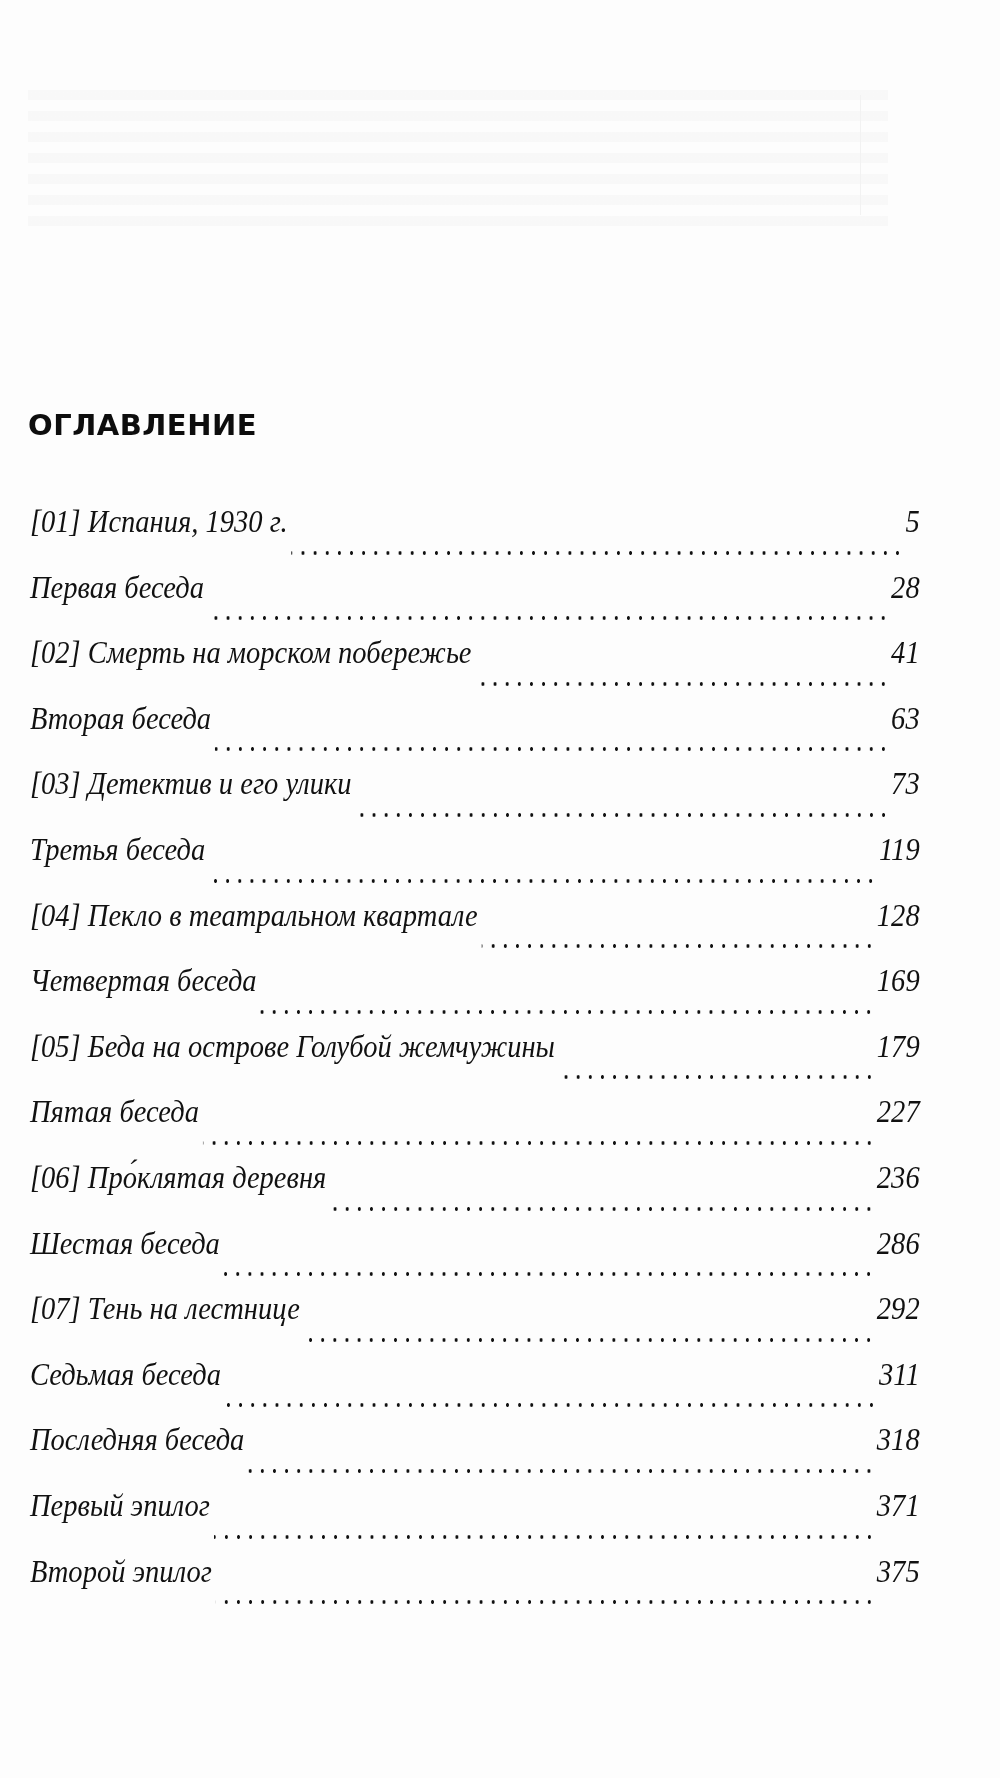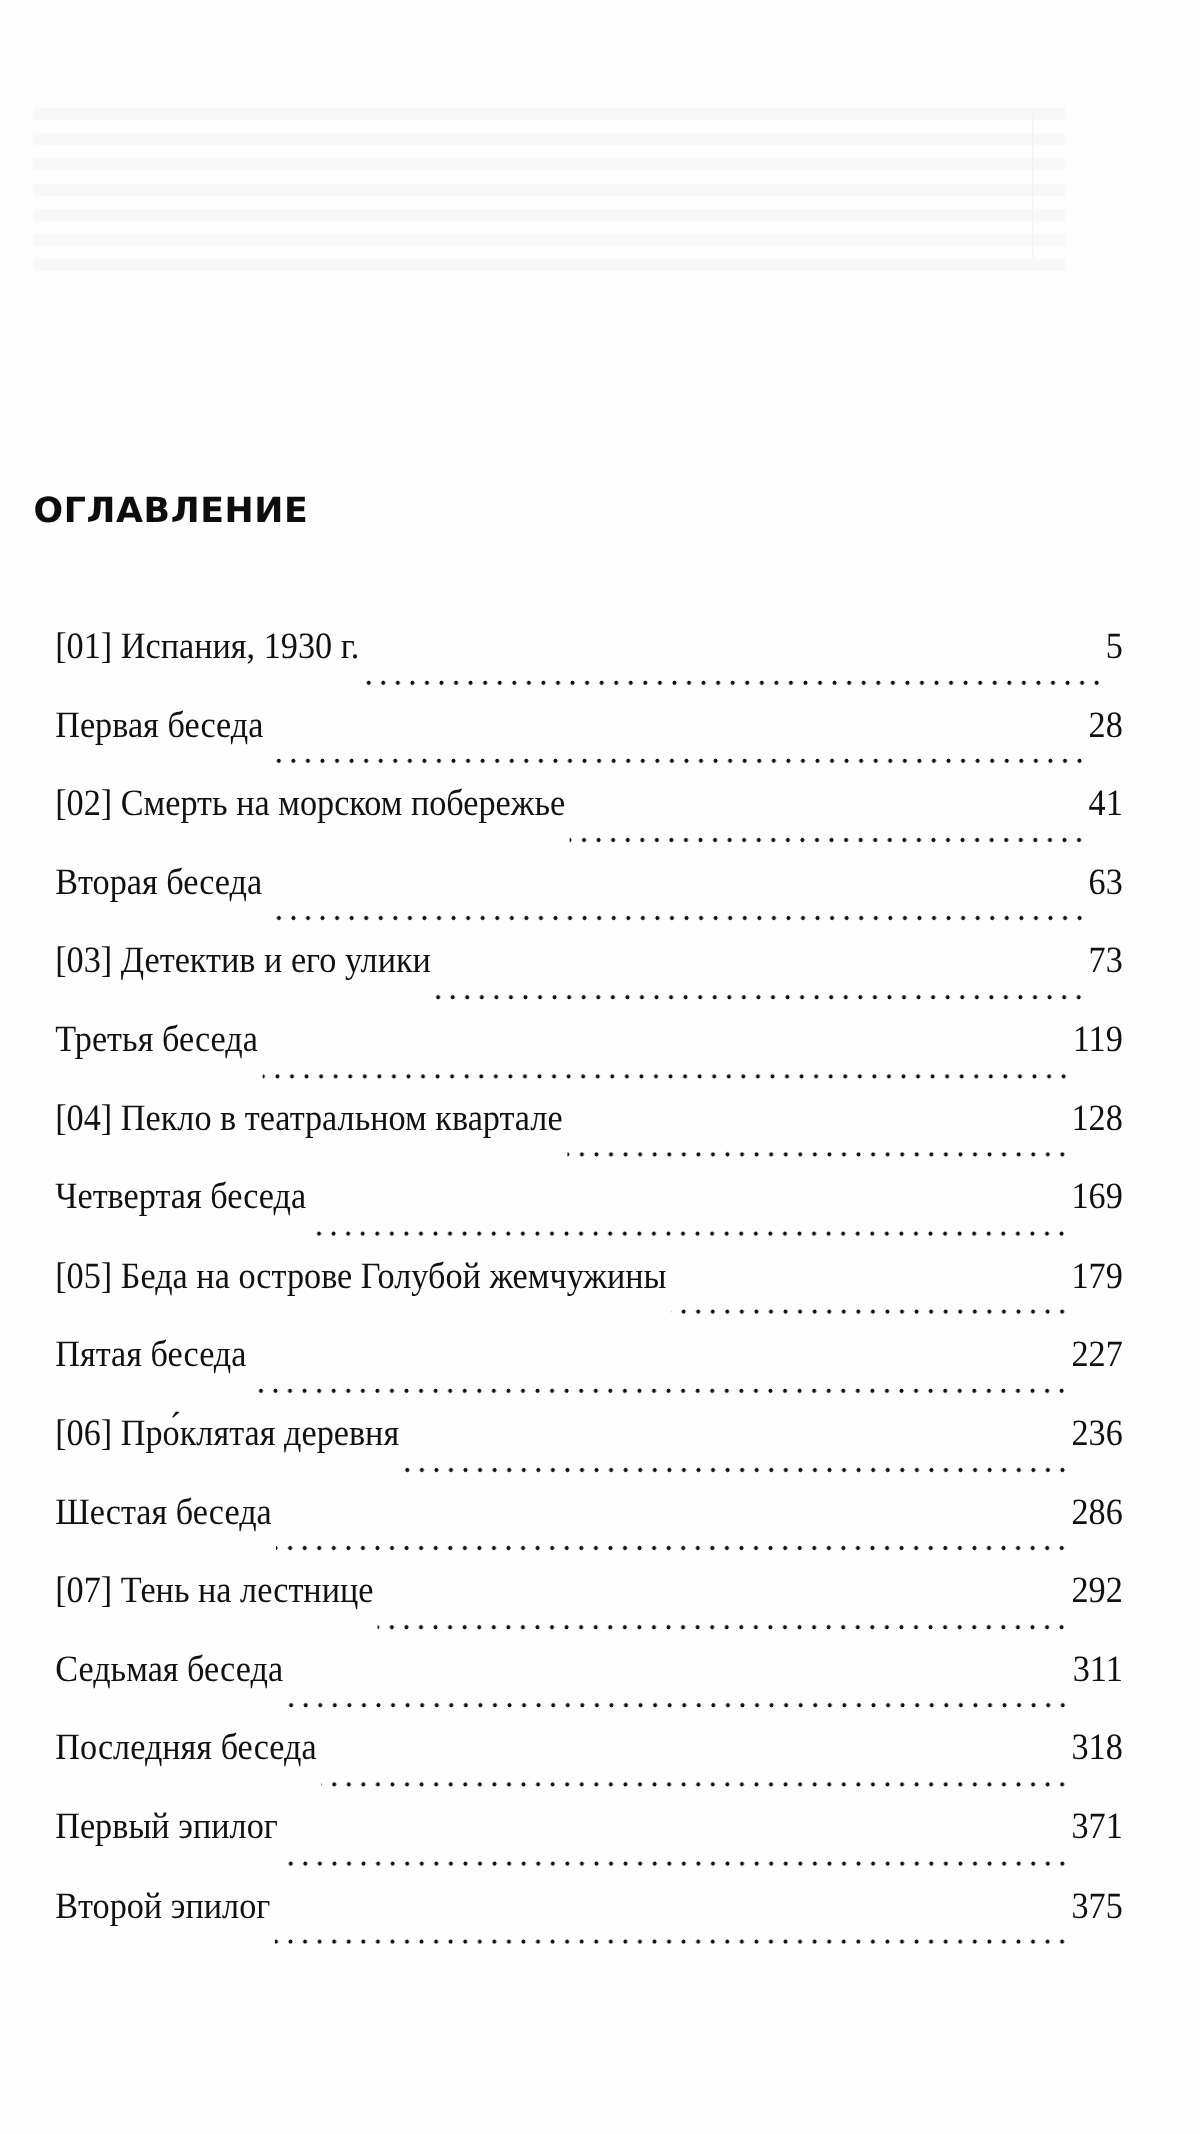--- a/index.html
+++ b/index.html
@@ -47,23 +47,24 @@
       font-weight: bold;
       font-size: 29px;
       letter-spacing: 0.5px;
       color: #0d0d0d;
     }
     .toc-list {
       position: absolute;
       left: 30px;
       top: 502px;
       width: 890px;
-      margin: 16px;
+      margin: 0;
       padding: 0;
       list-style: none;
+      font-style: italic;
     }
     .toc-item {
       display: flex;
       align-items: baseline;
       height: 65.6px;
       font-size: 31px;
       line-height: 40px;
       transform: scaleX(0.92);
       transform-origin: left center;
       width: 967px;

